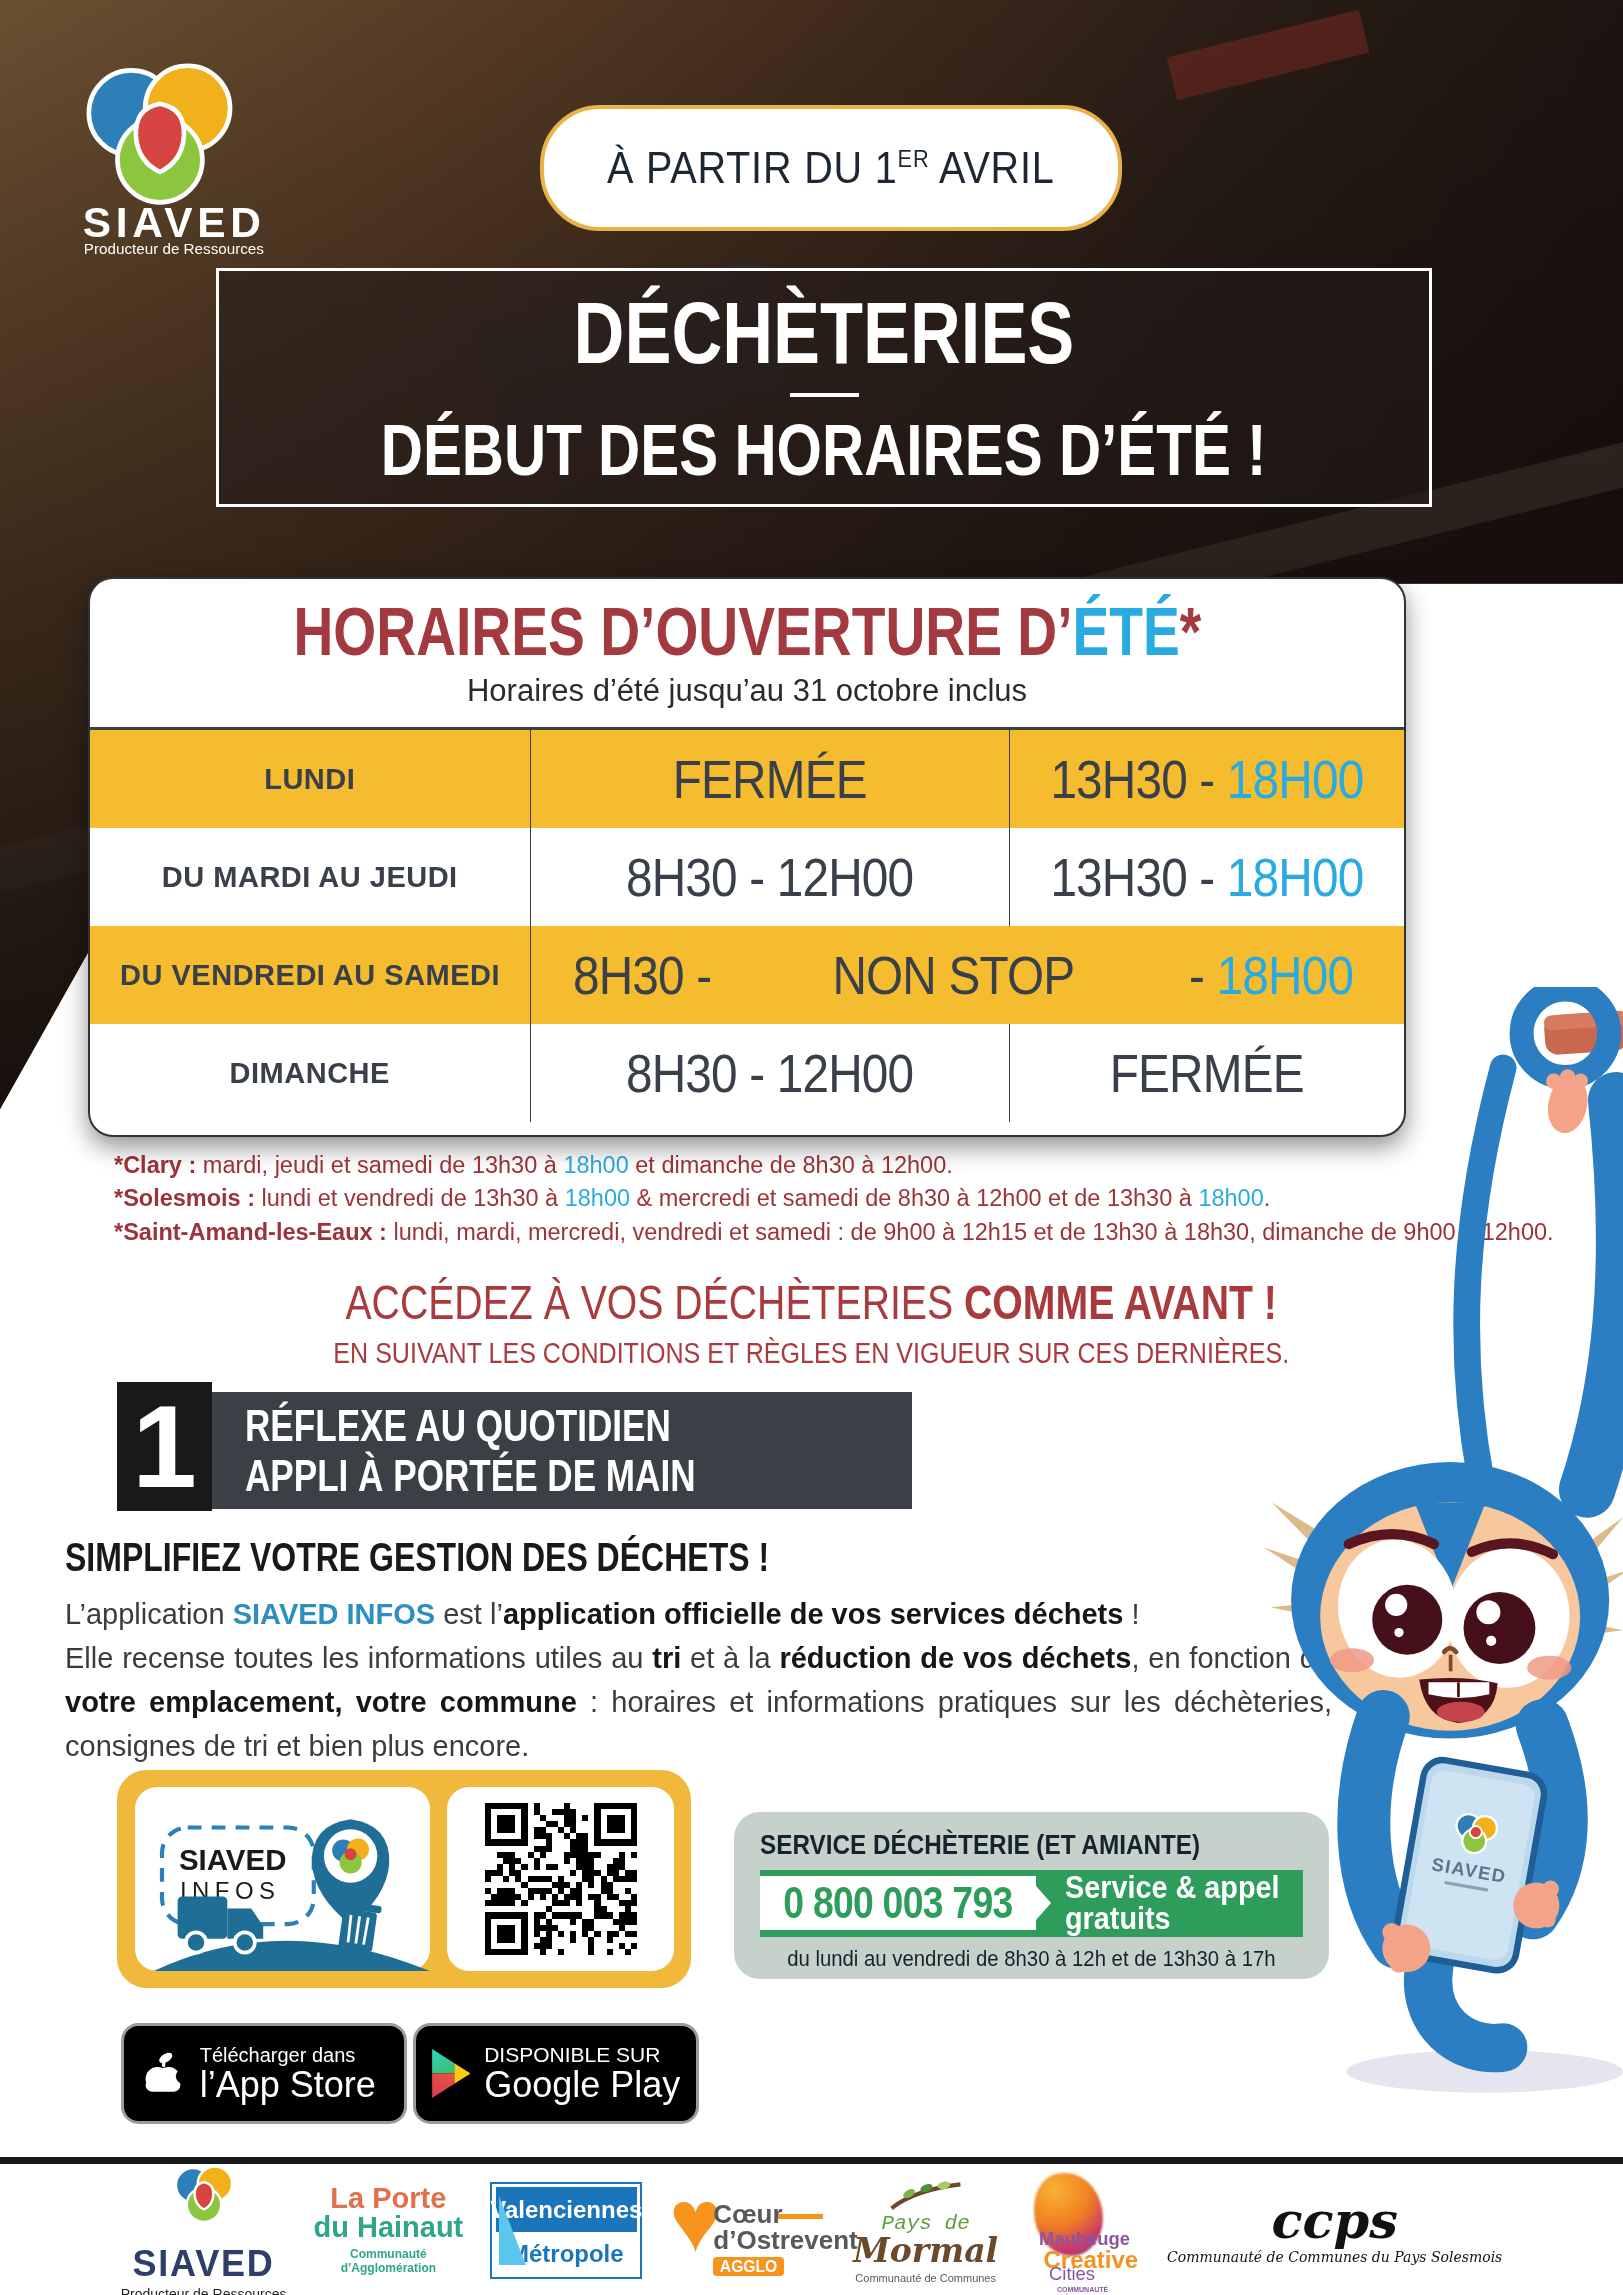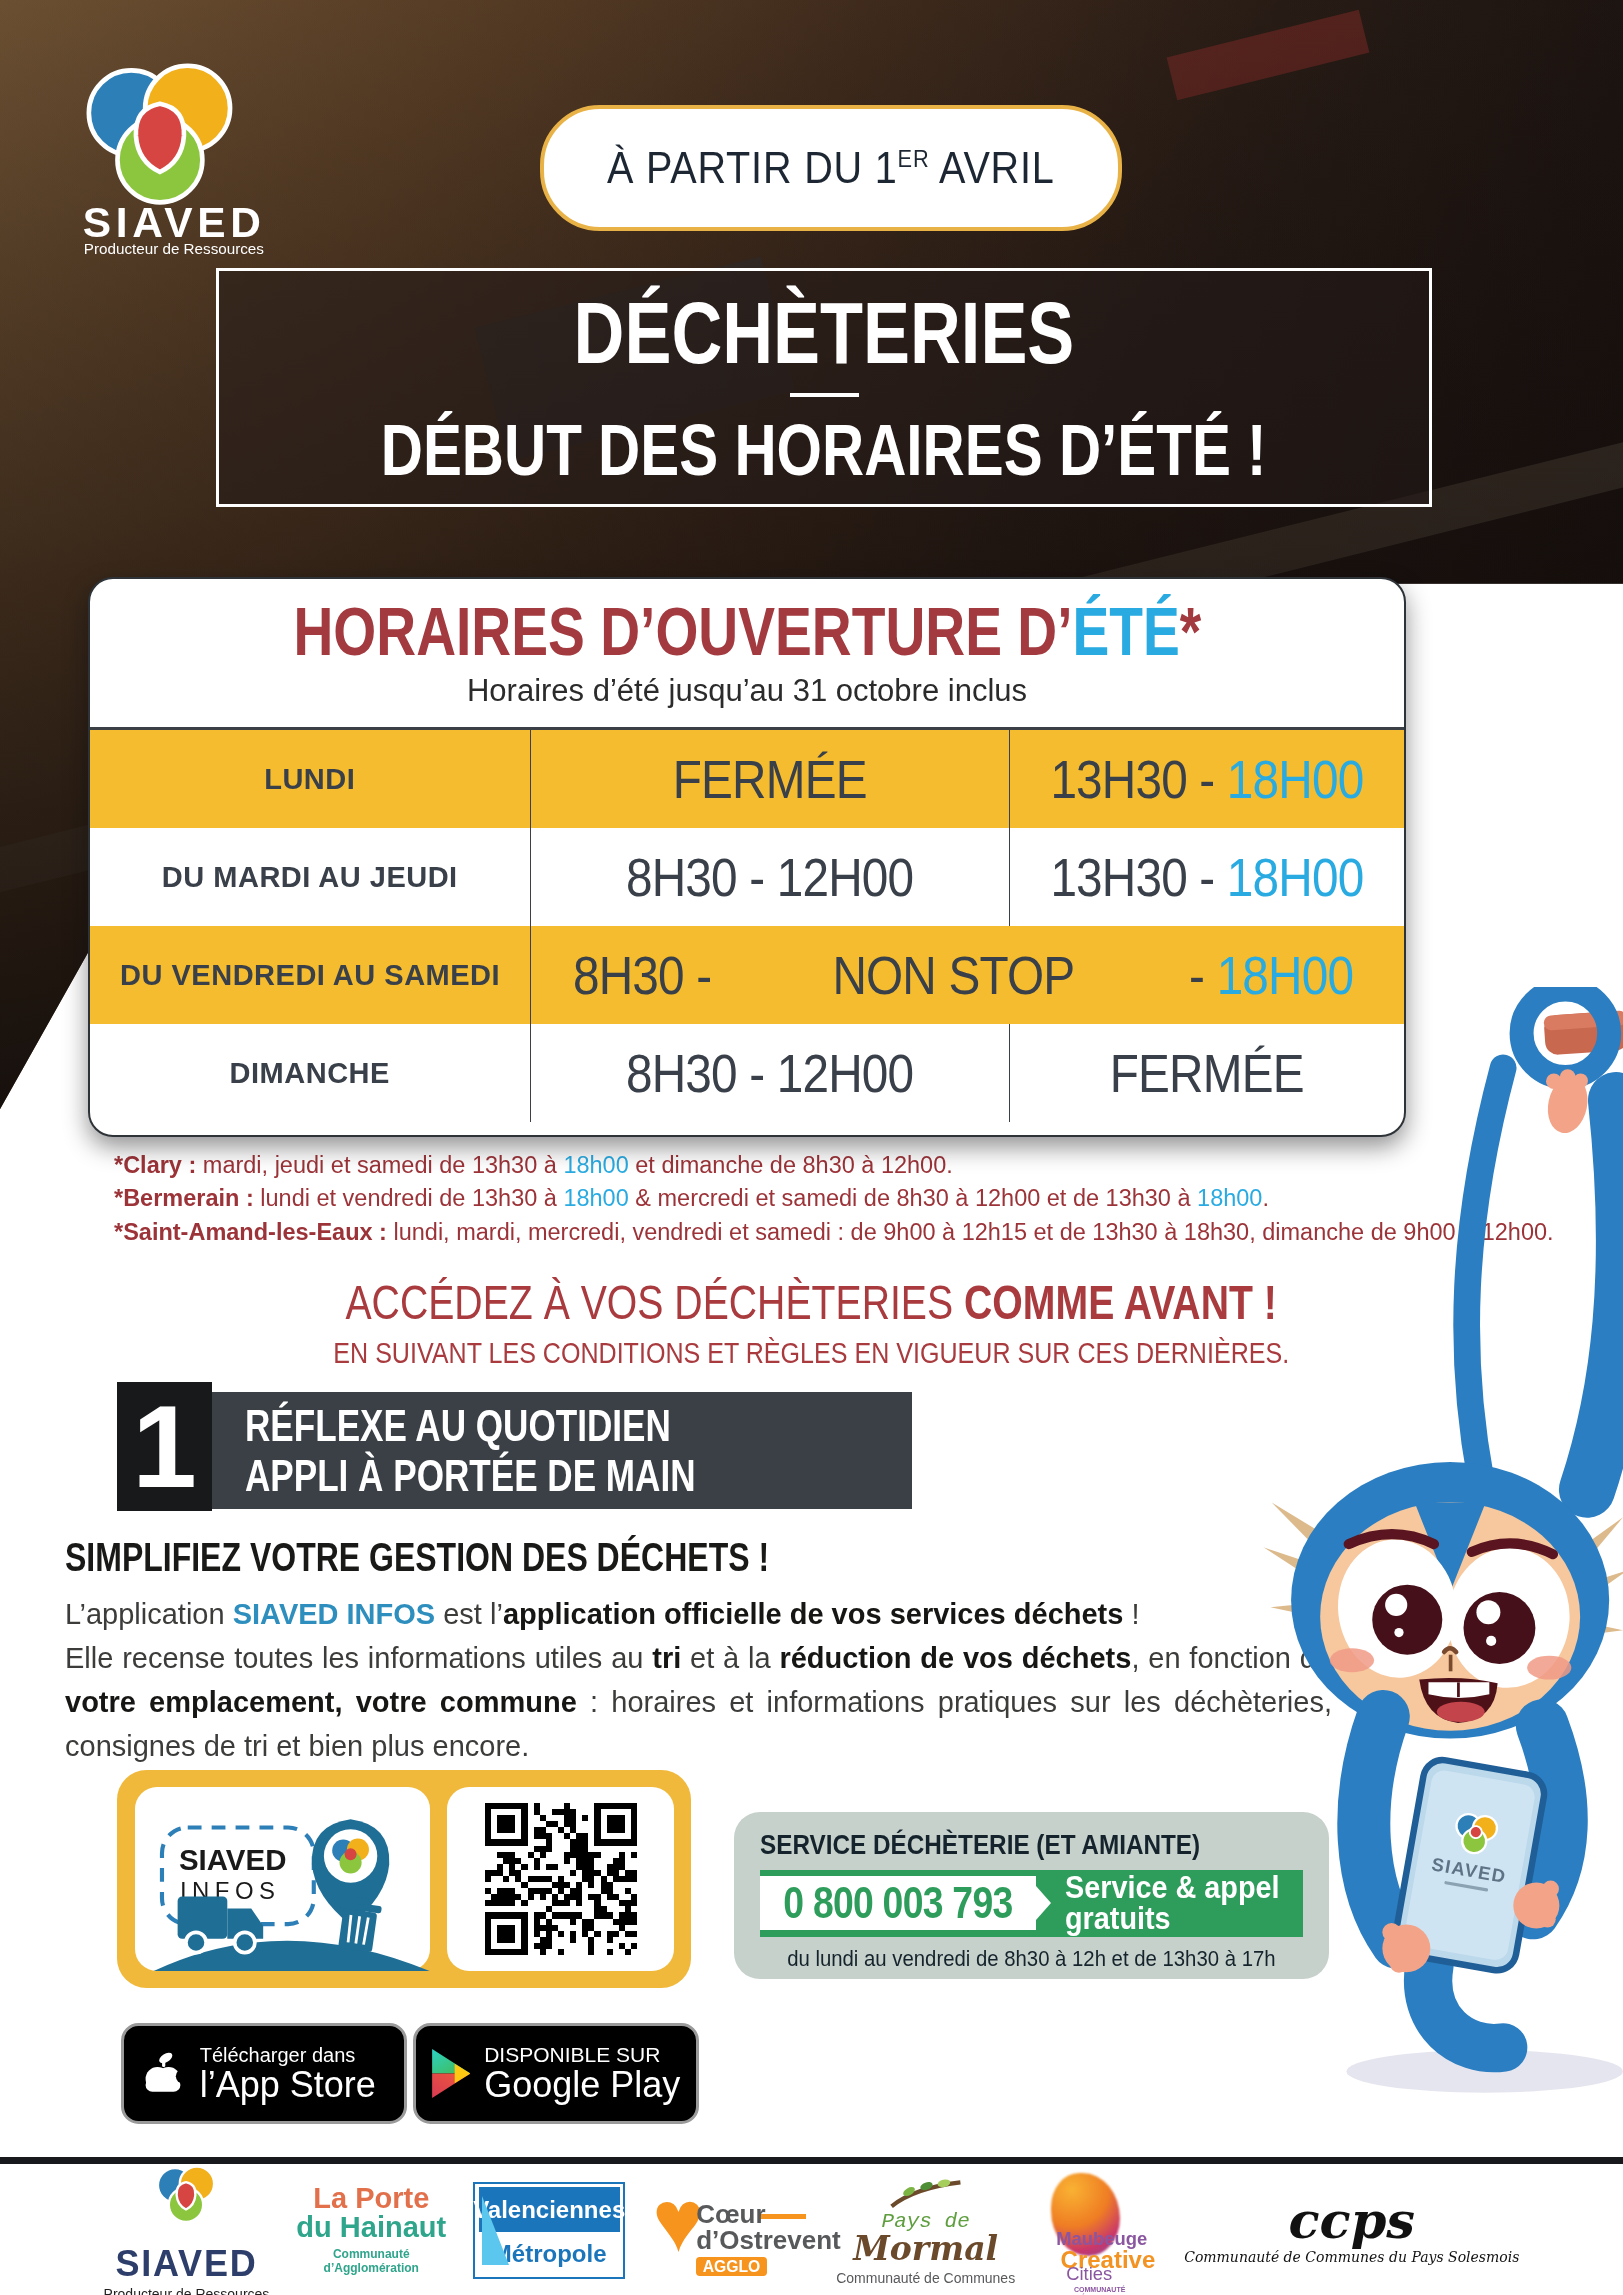--- a/index.html
+++ b/index.html
@@ -114,21 +114,21 @@
       border-right:27px solid transparent;border-bottom:69px solid #5BC6EE;z-index:3;}
   .ostrev{position:relative;width:157px;height:106px;}
   .ostrev .heart{position:absolute;left:0;top:0;font-size:88px;color:#F7941E;line-height:1;}
   .ostrev .tx{position:absolute;left:44px;top:24px;text-align:left;}
   .ostrev .l1{font-size:26px;font-weight:700;color:#58595B;line-height:1;}
   .ostrev .l2{font-size:26px;font-weight:700;color:#58595B;line-height:1;}
   .ostrev .badge2{display:inline-block;background:#F7941E;color:#fff;font-size:15.7px;font-weight:700;padding:0.9px 6.5px;border-radius:3.7px;margin-top:3.7px;}
   .ostrev .rule{position:absolute;left:106px;top:37px;width:48px;height:4.6px;background:#F7941E;}
   .mormal .l1{font-family:Liberation Mono, monospace;font-style:italic;font-size:21px;color:#5E9E3E;line-height:1;}
   .mormal .l2{font-family:"DejaVu Serif",serif;font-style:italic;font-size:33px;font-weight:700;color:#6B4A2B;line-height:1;}
-  .mormal .tg{font-size:14px;color:#58595B;margin-top:4.6px;}
+  .mormal .tg{font-size:11px;color:#58595B;margin-top:4.6px;}
   .maub{position:relative;width:115px;height:115px;}
   .maub .blob{position:absolute;left:9.2px;top:0;width:69px;height:83px;border-radius:45% 60% 50% 60%;
       background:radial-gradient(circle at 30% 20%,#F9B233,#EF7D23 45%,#C9366B 75%,#7E4E9E);filter:blur(0.9px);}
   .maub .l1{position:absolute;left:14px;top:55px;font-size:18.4px;font-weight:700;color:#8A56A0;}
   .maub .l2{position:absolute;left:18.4px;top:73px;font-size:24px;font-weight:700;color:#F29322;}
   .maub .l3{position:absolute;left:24px;top:90px;font-size:18.4px;font-weight:400;color:#8A56A0;}
   .maub .tg{position:absolute;left:0;top:113px;width:115px;font-size:7px;font-weight:700;color:#8A56A0;line-height:1.25;}
   .ccps .name{font-family:"DejaVu Serif",serif;font-style:italic;font-size:51px;font-weight:700;color:#111;line-height:1;}
   .ccps .tg{font-family:"DejaVu Serif",serif;font-style:italic;font-size:14px;color:#111;margin-top:3.7px;}
   .siavedf{display:flex;align-items:center;gap:10px;}
@@ -220,21 +220,21 @@
           </div>
         <div class="cell c3">
             <span class="val cx90">FERMÉE</span>
           </div>
       </div>
     </div>
   </div>
 
   <div class="abs footnotes">
     <div class="fl"><b>*Clary :</b><span> mardi, jeudi et samedi de 13h30 à </span><span class="blue">18h00</span><span> et dimanche de 8h30 à 12h00.</span></div>
-    <div class="fl"><b>*Bermerain :</b><span> lundi et vendredi de 13h30 à </span><span class="blue">18h00</span><span> &amp; mercredi et samedi de 8h30 à 12h00 et de 13h30 à </span><span class="blue">18h00</span><span>.</span></div>
+    <div class="fl"><b>*Solesmois :</b><span> lundi et vendredi de 13h30 à </span><span class="blue">18h00</span><span> &amp; mercredi et samedi de 8h30 à 12h00 et de 13h30 à </span><span class="blue">18h00</span><span>.</span></div>
     <div class="fl"><b>*Saint-Amand-les-Eaux :</b><span> lundi, mardi, mercredi, vendredi et samedi : de 9h00 à 12h15 et de 13h30 à 18h30, dimanche de 9h00 à 12h00.</span></div>
   </div>
 
   <div class="abs access1">
     <span class="cx80"><span>ACCÉDEZ À VOS DÉCHÈTERIES </span><b>COMME AVANT !</b></span>
   </div>
   <div class="abs access2">
     <span class="cx85">EN SUIVANT LES CONDITIONS ET RÈGLES EN VIGUEUR SUR CES DERNIÈRES.</span>
   </div>
 

